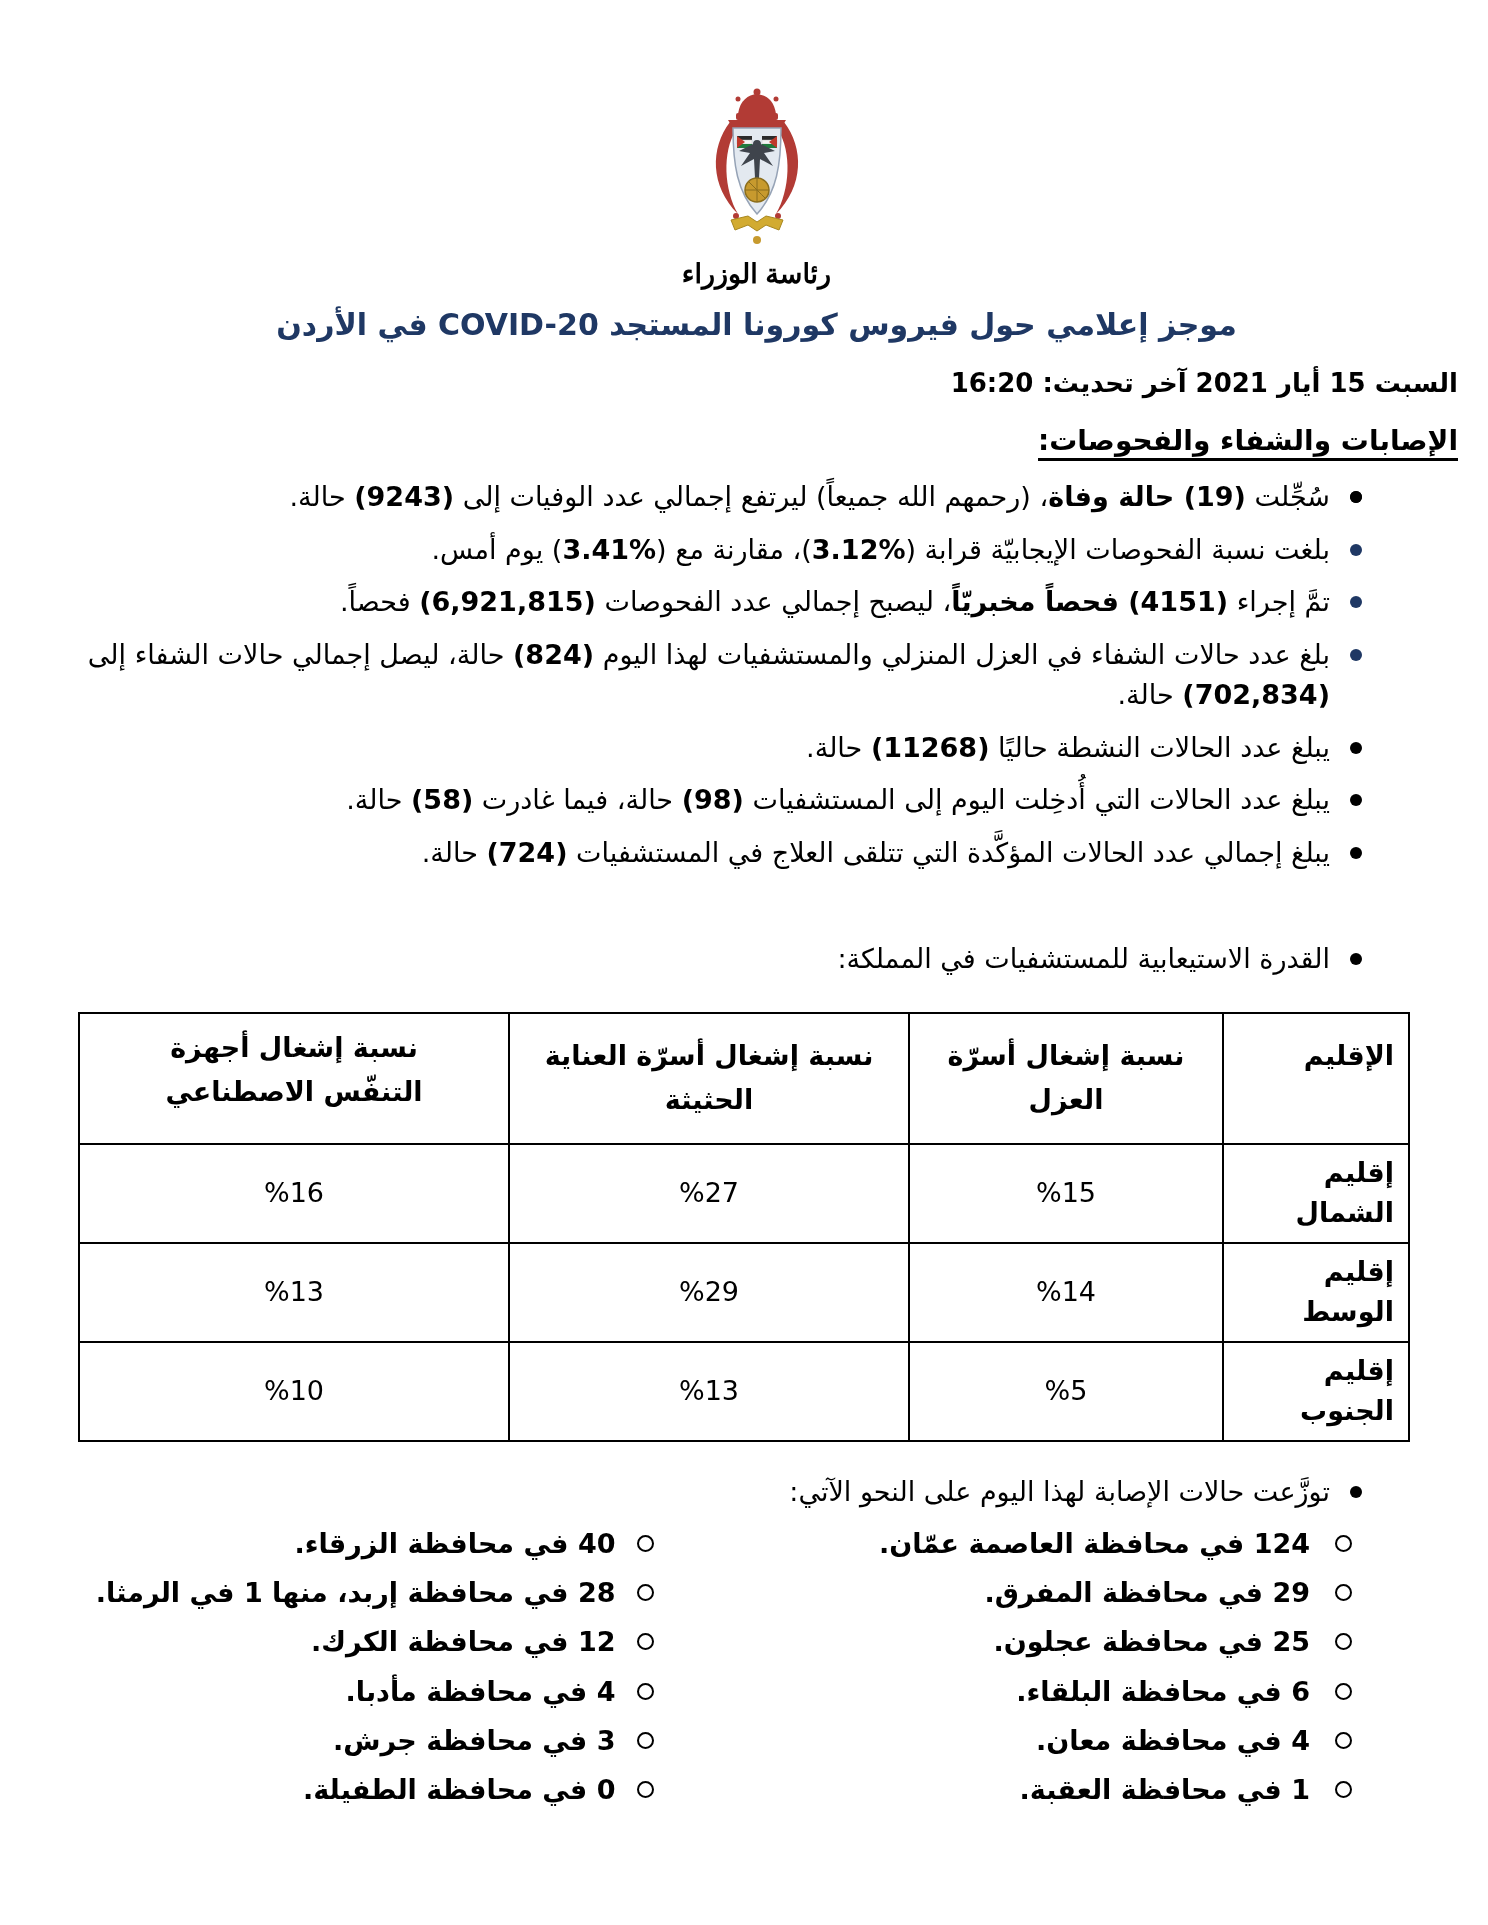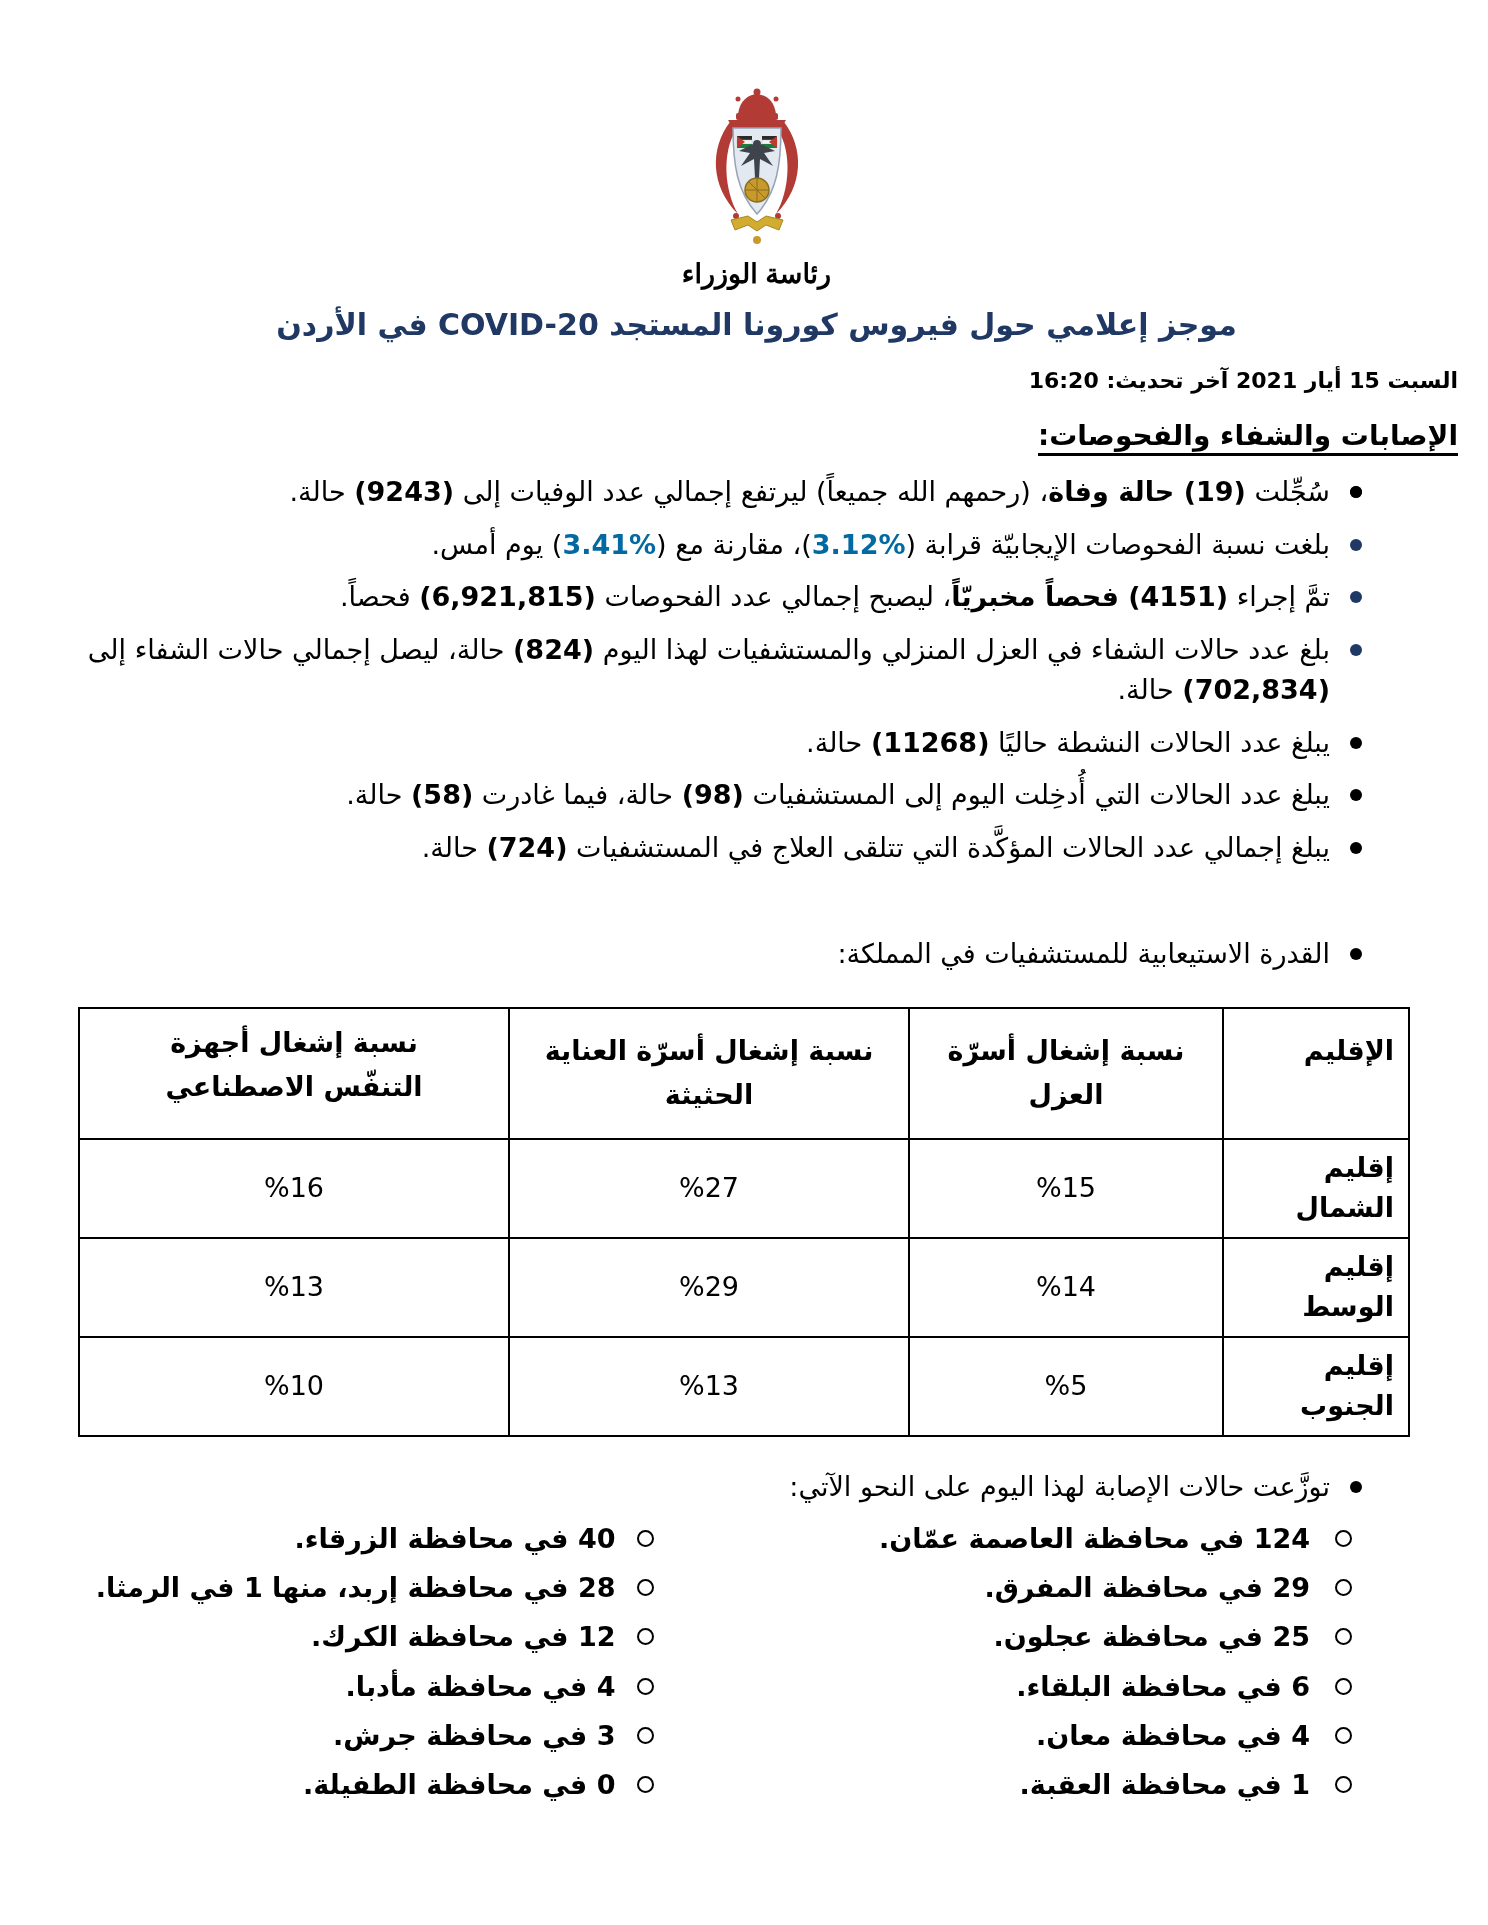--- a/index.html
+++ b/index.html
@@ -8,29 +8,29 @@
     padding:86px 30px 40px 55px;
     direction:rtl;
     font-family:"DejaVu Sans","Liberation Sans",sans-serif;
     color:#000;font-size:27px;background:#fff;overflow:hidden;
   }
   .logo-wrap{text-align:center;}
   .logo-caption{font-size:27px;font-weight:bold;margin-top:2px;
     font-family:Liberation Sans, sans-serif;}
   .title{color:#1F3864;font-weight:bold;font-size:30px;text-align:center;margin-top:14px;line-height:1.4;}
   .subtitle{color:#1F3864;font-weight:bold;font-size:24px;text-align:center;margin-top:16px;}
-  .date-line{font-weight:bold;font-size:22px;text-align:right;margin-top:22px;}
+  .date-line{font-weight:bold;font-size:26px;text-align:right;margin-top:22px;}
   .section-heading{display:inline-block;font-weight:bold;font-size:28px;margin-top:26px;
     text-decoration:underline;text-underline-offset:8px;text-decoration-thickness:3px;}
   .heading-row{text-align:right;}
   ul.seg-list{list-style:none;margin:20px 0 0 0;padding:0;}
   ul.seg-list li{position:relative;padding-right:128px;padding-left:10px;margin-bottom:12px;line-height:1.5;}
   ul.seg-list .marker{position:absolute;right:96px;top:14px;width:12px;height:12px;border-radius:50%;background:#000;}
   .li-text .bold{font-weight:bold;}
-  .li-text .red{color:#0369a1;}
+  .li-text .red{color:#000000;}
   ul.capacity-list{margin-top:66px;}
   ul.intro-list{margin-top:30px;}
   table.cap{border-collapse:collapse;table-layout:fixed;width:1330px;margin:32px 48px 0 0;}
   table.cap th,table.cap td{border:2.5px solid #000;box-sizing:border-box;}
   table.cap th{font-size:27px;font-weight:bold;text-align:center;vertical-align:top;padding:20px 8px;line-height:1.65;}
   table.cap th.vent{padding:12px 46px;}
   table.cap th.region,table.cap td.region{text-align:right;padding-right:14px;font-weight:bold;}
   table.cap td{font-size:27px;text-align:center;padding:8px 8px;line-height:1.5;}
   .dist-grid{display:grid;grid-template-columns:52% 48%;margin-top:8px;}
   .dist-item{position:relative;font-weight:bold;line-height:1.45;margin-bottom:10px;padding-left:6px;}

